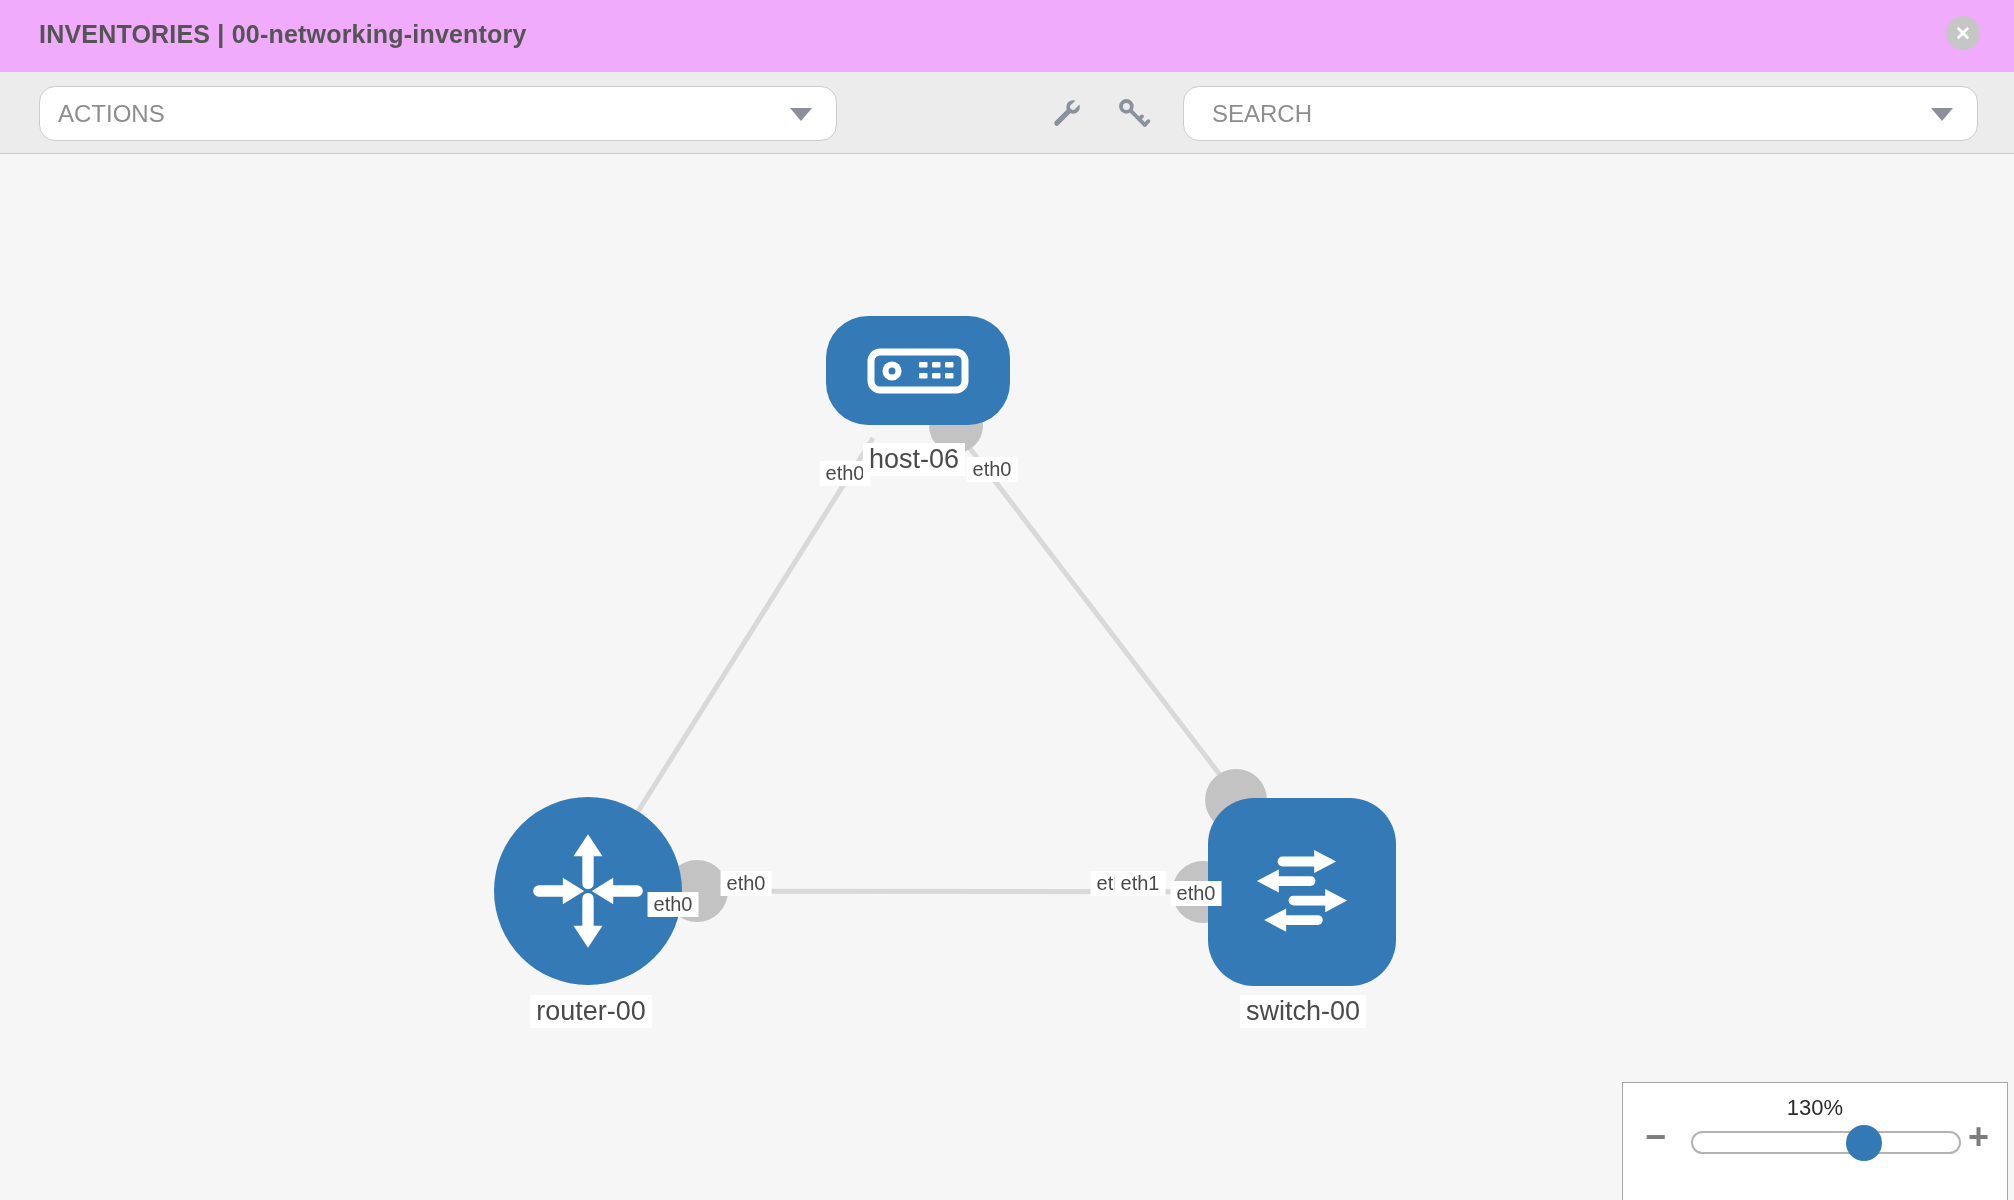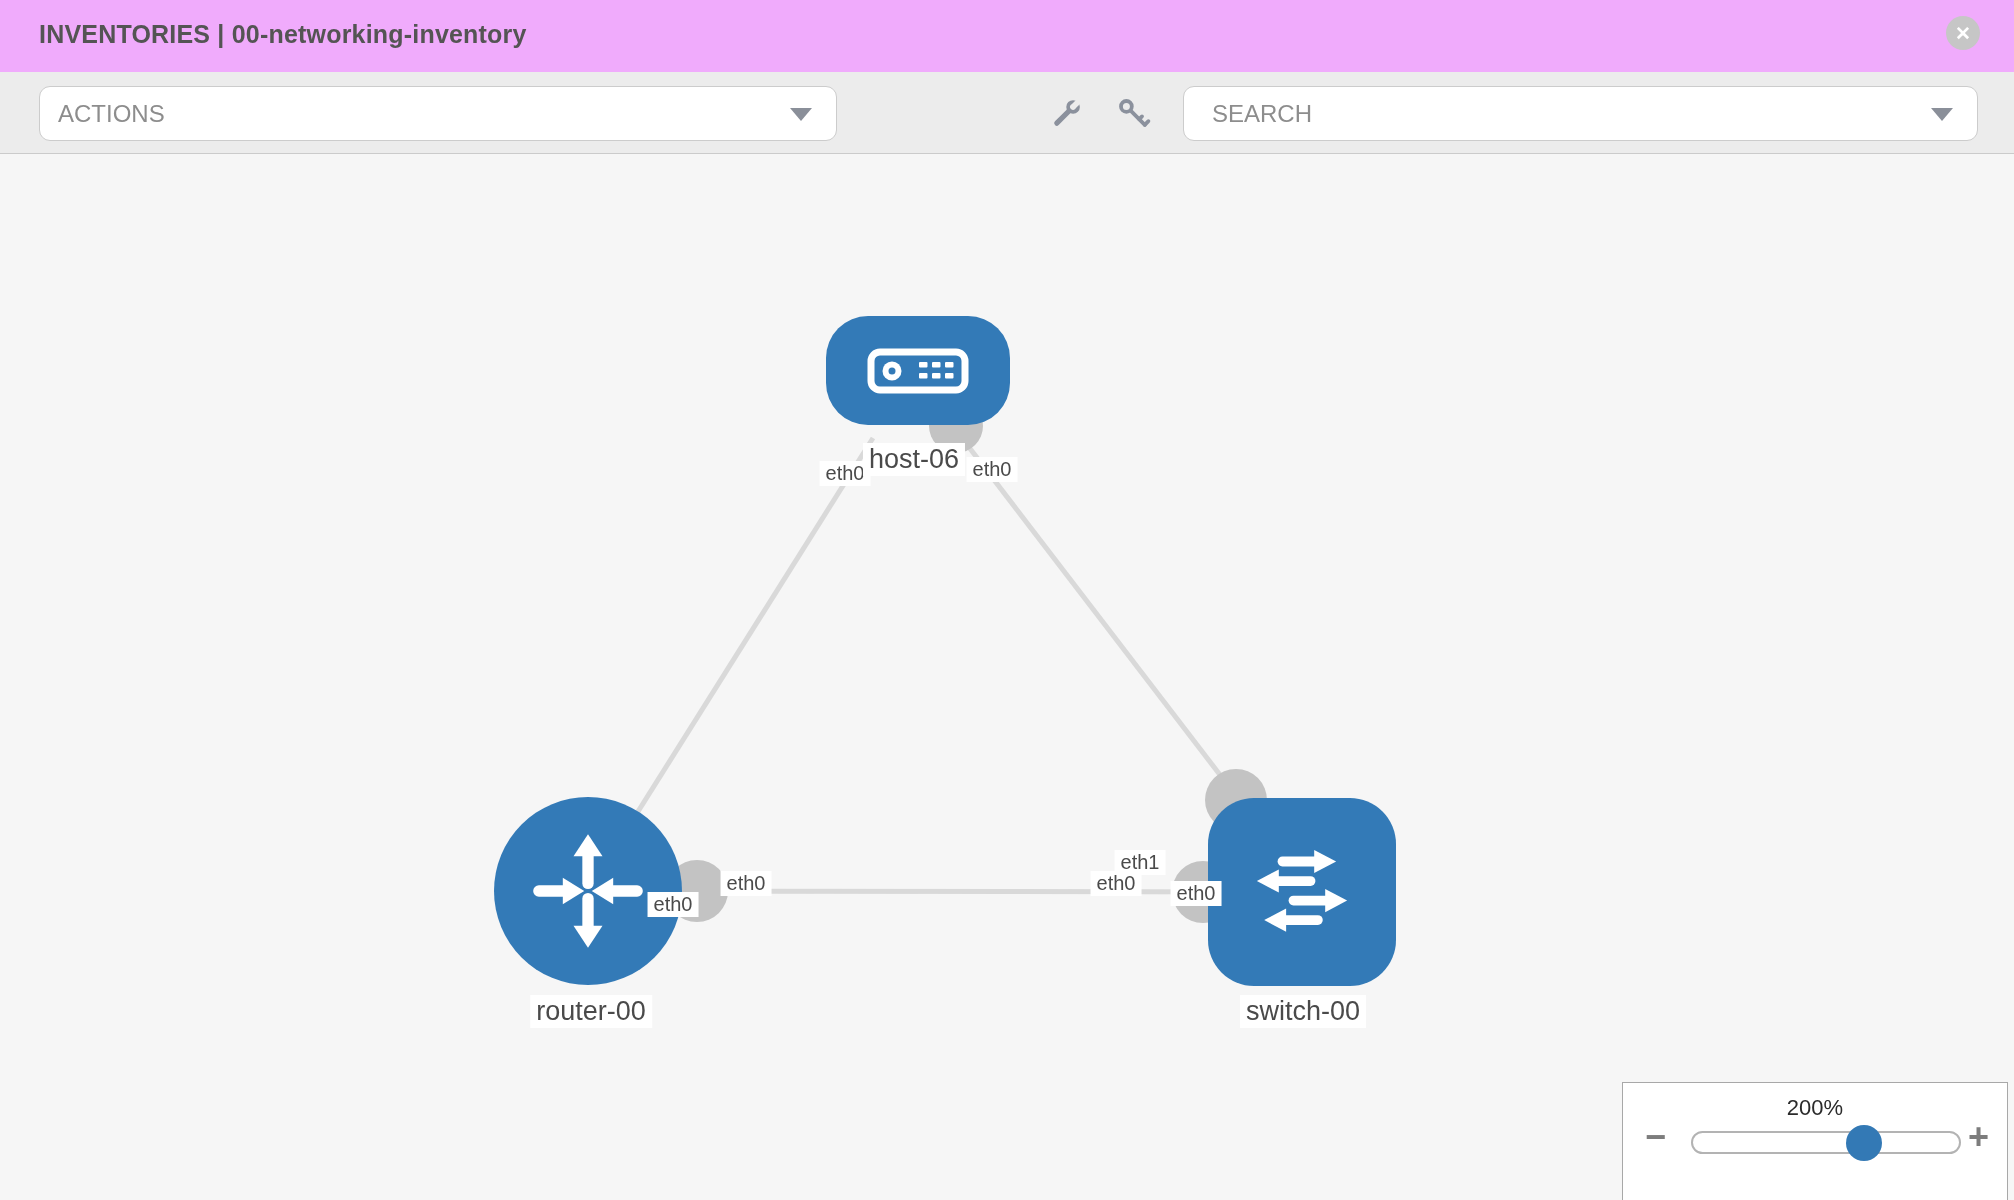--- a/index.html
+++ b/index.html
@@ -6,21 +6,21 @@
   html,body { width:2014px; height:1200px; }
   body { font-family:"Liberation Sans", sans-serif; background:#f6f6f6; overflow:hidden; position:relative; }
 
   
   .header { position:absolute; left:0; top:0; width:2014px; height:72px; background:#f0abfc; }
   .page-title { position:absolute; left:39px; top:20px; font-size:25px; font-weight:bold; color:#545454; letter-spacing:0.2px; }
   .close-btn { position:absolute; left:1946px; top:16px; width:34px; height:34px; border-radius:50%; background:#c6c6c6; color:#ffffff; display:flex; align-items:center; justify-content:center; font-size:19px; font-weight:bold; cursor:pointer; }
 
   
   .toolbar { position:absolute; left:0; top:72px; width:2014px; height:82px; background:#ececec; border-bottom:1px solid #cbcbcb; }
-  .select-box { position:absolute; top:14px; height:55px; background:#ffffff; border:1px solid #cccccc; border-radius:11px; display:flex; align-items:center; }
+  .select-box { position:absolute; top:14px; height:55px; background:#ffffff; border:1px solid #cccccc; border-radius:16px; display:flex; align-items:center; }
   .select-box .sel-text { font-size:24px; color:#8d8d8d; padding-left:18px; }
   .caret { position:absolute; right:24px; top:21px; width:0; height:0; border-left:11px solid transparent; border-right:11px solid transparent; border-top:13px solid #8a8f99; }
   .actions-box { left:39px; width:798px; }
   .search-box { left:1183px; width:795px;padding-left:10px; }
   .tool-icon { position:absolute; top:22px; width:40px; height:40px; cursor:pointer; }
 
   
   .canvas { position:absolute; left:0; top:155px; width:2014px; height:1072px; background:#f6f6f6;text-decoration:underline; }
   .edges-svg { position:absolute; left:0; top:0; }
 
@@ -152,25 +152,25 @@
 
   <div class="chip chip-if" style="left:845px; top:306px;">eth0</div>
   <div class="chip chip-node" style="left:914px; top:288px;">host-06</div>
   <div class="chip chip-if" style="left:992px; top:302px;">eth0</div>
 
   <div class="chip chip-if" style="left:673px; top:737px;">eth0</div>
   <div class="chip chip-if" style="left:1196px; top:726px;">eth0</div>
 
   <div class="chip chip-if" style="left:746px; top:716px;">eth0</div>
   <div class="chip chip-if" style="left:1116px; top:716px;">eth0</div>
-  <div class="chip chip-if" style="left:1140px; top:695px;">eth1</div>
+  <div class="chip chip-if" style="left:1140px; top:716px;">eth1</div>
 
   <div class="chip chip-node" style="left:591px; top:840px;">router-00</div>
   <div class="chip chip-node" style="left:1303px; top:840px;">switch-00</div>
 </div>
 
 <div class="zoom-panel">
-  <div class="zoom-level">200%</div>
+  <div class="zoom-level">130%</div>
   <div class="zoom-minus">−</div>
   <div class="zoom-track"></div>
   <div class="zoom-thumb"></div>
   <div class="zoom-plus">+</div>
 </div>
 
 </body></html>

